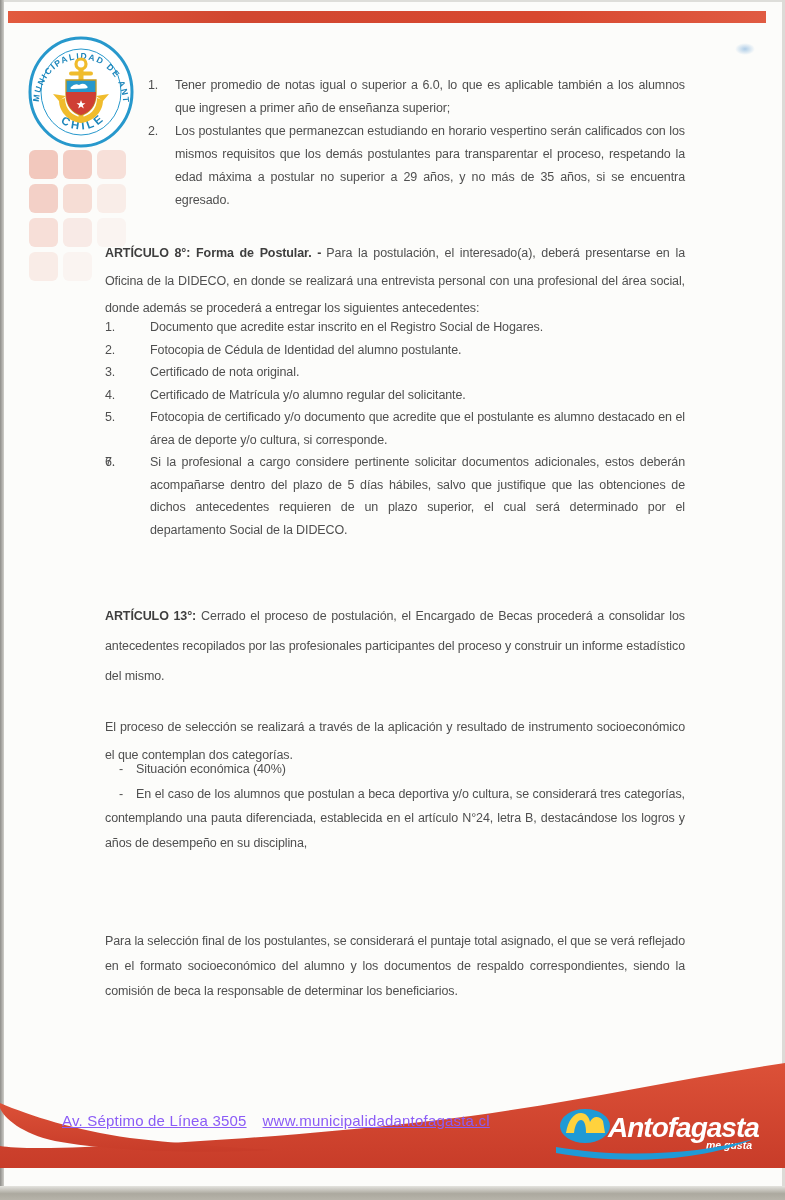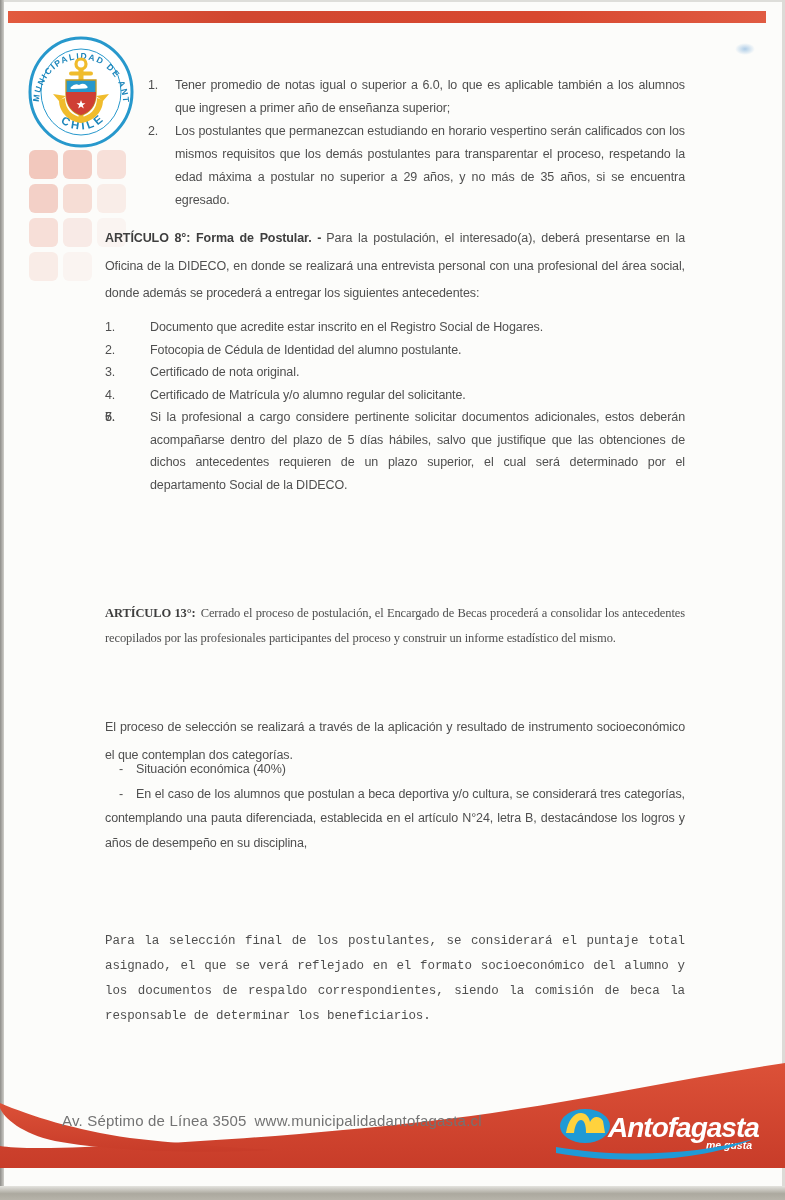--- a/index.html
+++ b/index.html
@@ -22,34 +22,34 @@
   .smudge{position:absolute;left:735px;top:43px;width:20px;height:12px;
           background:radial-gradient(ellipse at center,rgba(110,165,215,.55),rgba(110,165,215,0) 70%);}
   
   .sec{position:absolute;left:105px;width:580px;color:#4f4f4f;font-size:12.5px;
        letter-spacing:-0.1px;text-align:justify;}
   .sec p{margin:0;}
   .sec b{color:#3e3e3e;margin-right:5px;}
   .intro{top:74px;line-height:23px;}
   .intro-item{position:relative;padding-left:70px;}
   .intro-item .n{position:absolute;left:43px;}
-  .art8{top:225px;line-height:27.5px;}
+  .art8{top:240px;line-height:27.5px;}
   .reqs{top:316px;line-height:22.5px;}
   .req-item{position:relative;padding-left:45px;}
   .req-item .n{position:absolute;left:0;}
-  .art13{top:601px;line-height:25px;font-family:Liberation Serif, serif;}
+  .art13{top:601px;line-height:30px;}
   .proceso{top:694px;line-height:27.5px;margin-top:20px;}
   .bullets{top:757px;line-height:24.5px;}
   .bullet{text-indent:14px;}
   .dash{margin-right:13px;}
-  .finals{top:929px;line-height:25px;font-family:Liberation Mono, monospace;}
+  .finals{top:929px;line-height:25px;}
   
   .footer-svg{position:absolute;left:0;top:1056px;width:785px;height:116px;}
-  .footer-text{position:absolute;left:62px;top:1112px;display:flex;gap:8px;
-               font-size:15px;color:#737373;letter-spacing:0.2px;white-space:nowrap;}
+  .footer-text{position:absolute;left:62px;top:1112px;display:flex;gap:16px;
+               font-size:15px;color:#8b5cf6;letter-spacing:0.2px;white-space:nowrap;text-decoration:underline;}
 </style>
 </head>
 <body>
 
 <div class="page">
 
   <div class="edge-top"></div>
   <div class="edge-left"></div>
   <div class="edge-right"></div>
 
@@ -131,20 +131,21 @@
         <span class="t">Certificado de nota original.</span>
       </div>
 
       <div class="req-item">
         <span class="n">4.</span>
         <span class="t">Certificado de Matrícula y/o alumno regular del solicitante.</span>
       </div>
 
       <div class="req-item">
         <span class="n">5.</span>
+        <span class="t">Fotocopia de certificado y/o documento que acredite que el postulante es alumno destacado en el área de deporte y/o cultura, si corresponde.</span>
       </div>
 
       <div class="req-item">
         <span class="n">6.</span>
       </div>
 
       <div class="req-item">
         <span class="n">7.</span>
         <span class="t">Si la profesional a cargo considere pertinente solicitar documentos adicionales, estos deberán acompañarse dentro del plazo de 5 días hábiles, salvo que justifique que las obtenciones de dichos antecedentes requieren de un plazo superior, el cual será determinado por el departamento Social de la DIDECO.</span>
       </div>

